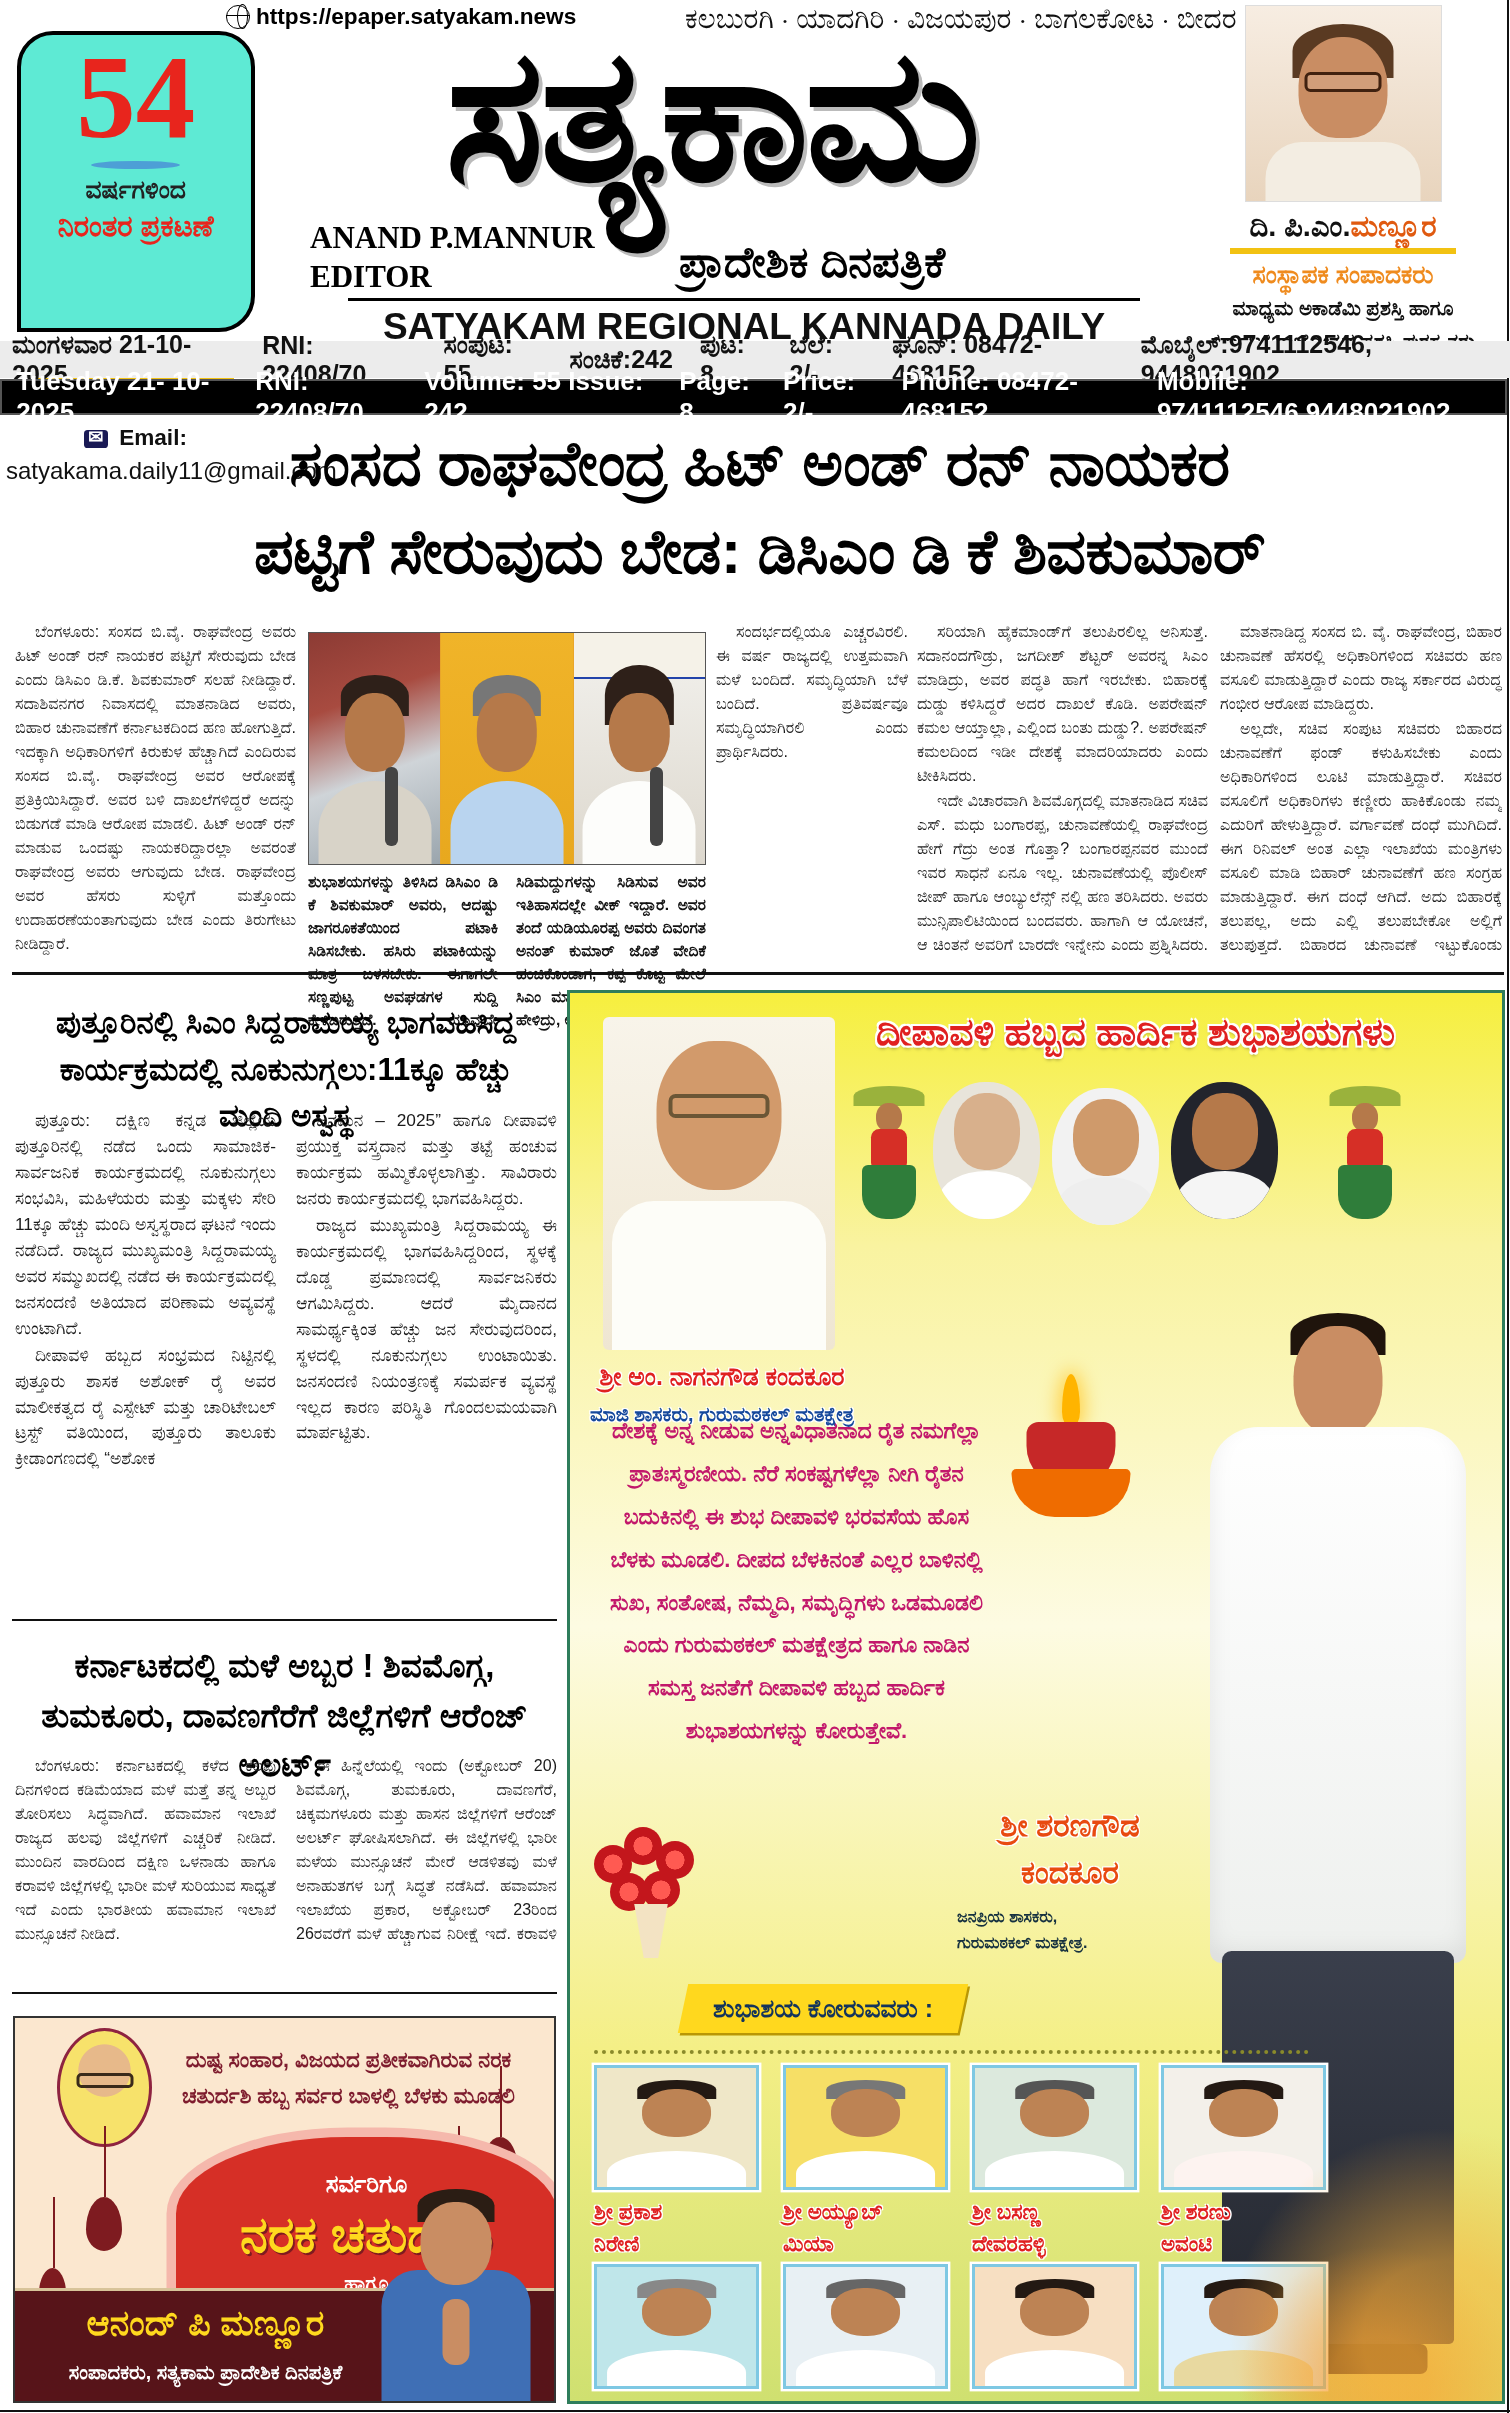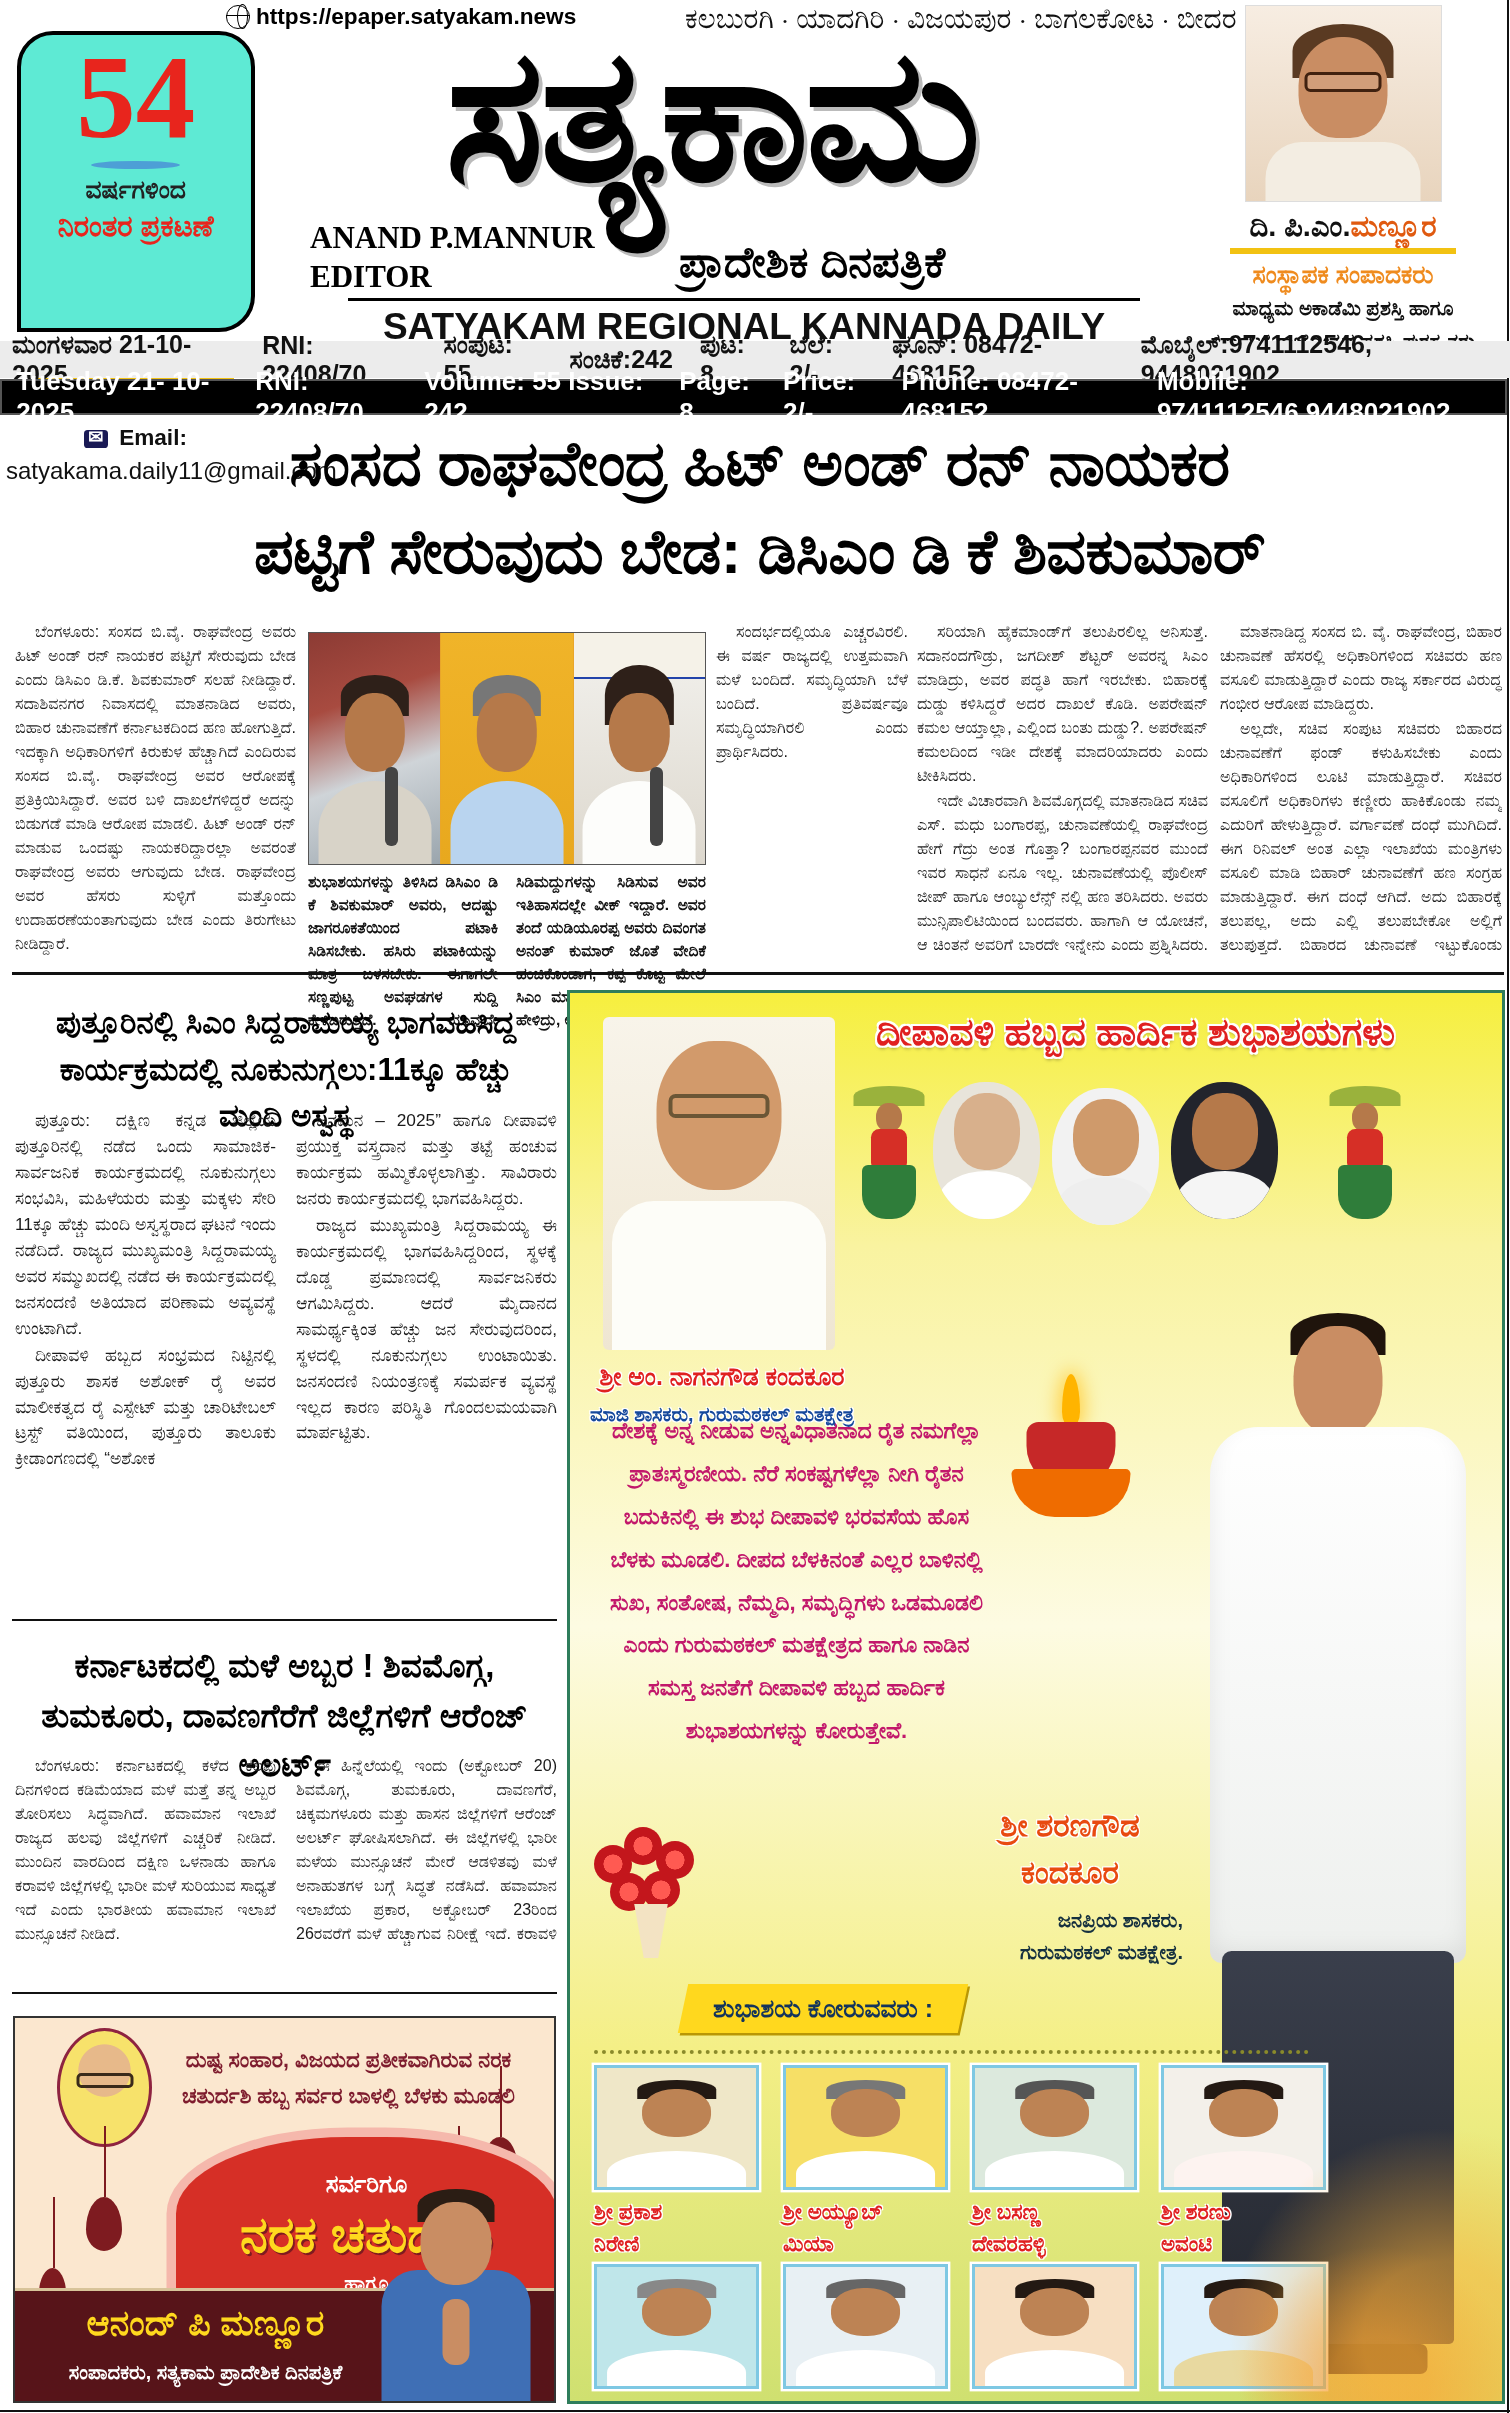--- a/index.html
+++ b/index.html
@@ -135,21 +135,21 @@
   .bigdiya .cup{position:absolute; left:50%; top:48px; transform:translateX(-50%); width:89px; height:66px; background:#c62828; border-radius:12px 12px 42px 42px;}
   .bigdiya .pet{position:absolute; left:50%; top:95px; transform:translateX(-50%); width:119px; height:48px; background:#ef6c00; border-radius:6px 6px 54px 54px;}
   .standman { position:absolute; right:24px; top:333px; width:280px; height:1048px;}
   .standman .hd{position:absolute; left:50%; top:0; width:89px; height:110px; transform:translateX(-50%); background:#c98d63; border-radius:46%;}
   .standman .hr{position:absolute; left:50%; top:-13px; width:95px; height:42px; transform:translateX(-50%); background:#1f140c; border-radius:50% 50% 0 0;}
   .standman .sh{position:absolute; left:50%; top:101px; width:256px; height:536px; transform:translateX(-50%); background:linear-gradient(#ffffff,#eef0ee); border-radius:48px 48px 12px 12px; box-shadow:inset 0 -12px 24px rgba(0,0,0,.08);}
   .standman .tr{position:absolute; left:50%; top:625px; width:232px; height:393px; transform:translateX(-50%); background:linear-gradient(#3a3f4c,#23262e); border-radius:9.5px 9.5px 4.8px 4.8px;}
   .standman .ft{position:absolute; left:50%; bottom:0; width:179px; height:30px; transform:translateX(-50%); background:#111; border-radius:7.1px;}
   .cap2 { position:absolute; left:387px; top:810px; width:226px; text-align:center; font-size:31px; font-weight:900; color:#e84a10; line-height:1.5;
           text-shadow:-1.2px -1.2px 0 #fff,1.2px -1.2px 0 #fff,-1.2px 1.2px 0 #fff,1.2px 1.2px 0 #fff;}
-  .cap2b { position:absolute; left:387px; top:911px; width:226px; text-align:right; font-size:20px; font-weight:800; color:#15303f; line-height:1.6;}
+  .cap2b { position:absolute; left:387px; top:911px; width:226px; text-align:left; font-size:16px; font-weight:800; color:#15303f; line-height:1.6;}
   .roses { position:absolute; left:24px; top:828px; width:113px; height:137px;}
   .roses .r{position:absolute; width:38px; height:38px; background:radial-gradient(circle,#ff5a52 0 35%,#c3161c 36% 100%); border-radius:50%;}
   .roses .w{position:absolute; left:33px; bottom:0; width:48px; height:54px; background:#f3e3c3; clip-path:polygon(15% 0,85% 0,65% 100%,35% 100%);}
   .greetbar { position:absolute; left:113px; top:991px; width:280px; height:49px; background:#ffd81e; transform:skewX(-12deg);
               display:flex; align-items:center; justify-content:center; box-shadow:2.4px 2.4px 0 #b99705;}
   .greetbar span{ transform:skewX(12deg); font-size:25px; font-weight:900; color:#13335c;}
   .dotline { position:absolute; left:24px; top:1057px; width:715px; border-top:4.8px dotted #8a8a2a;}
   .grid { position:absolute; left:24px; top:1072px; width:732px;}
   .grow { display:flex; gap:24px; margin-bottom:3.6px;}
   .gcell { flex:1; text-align:left;}

